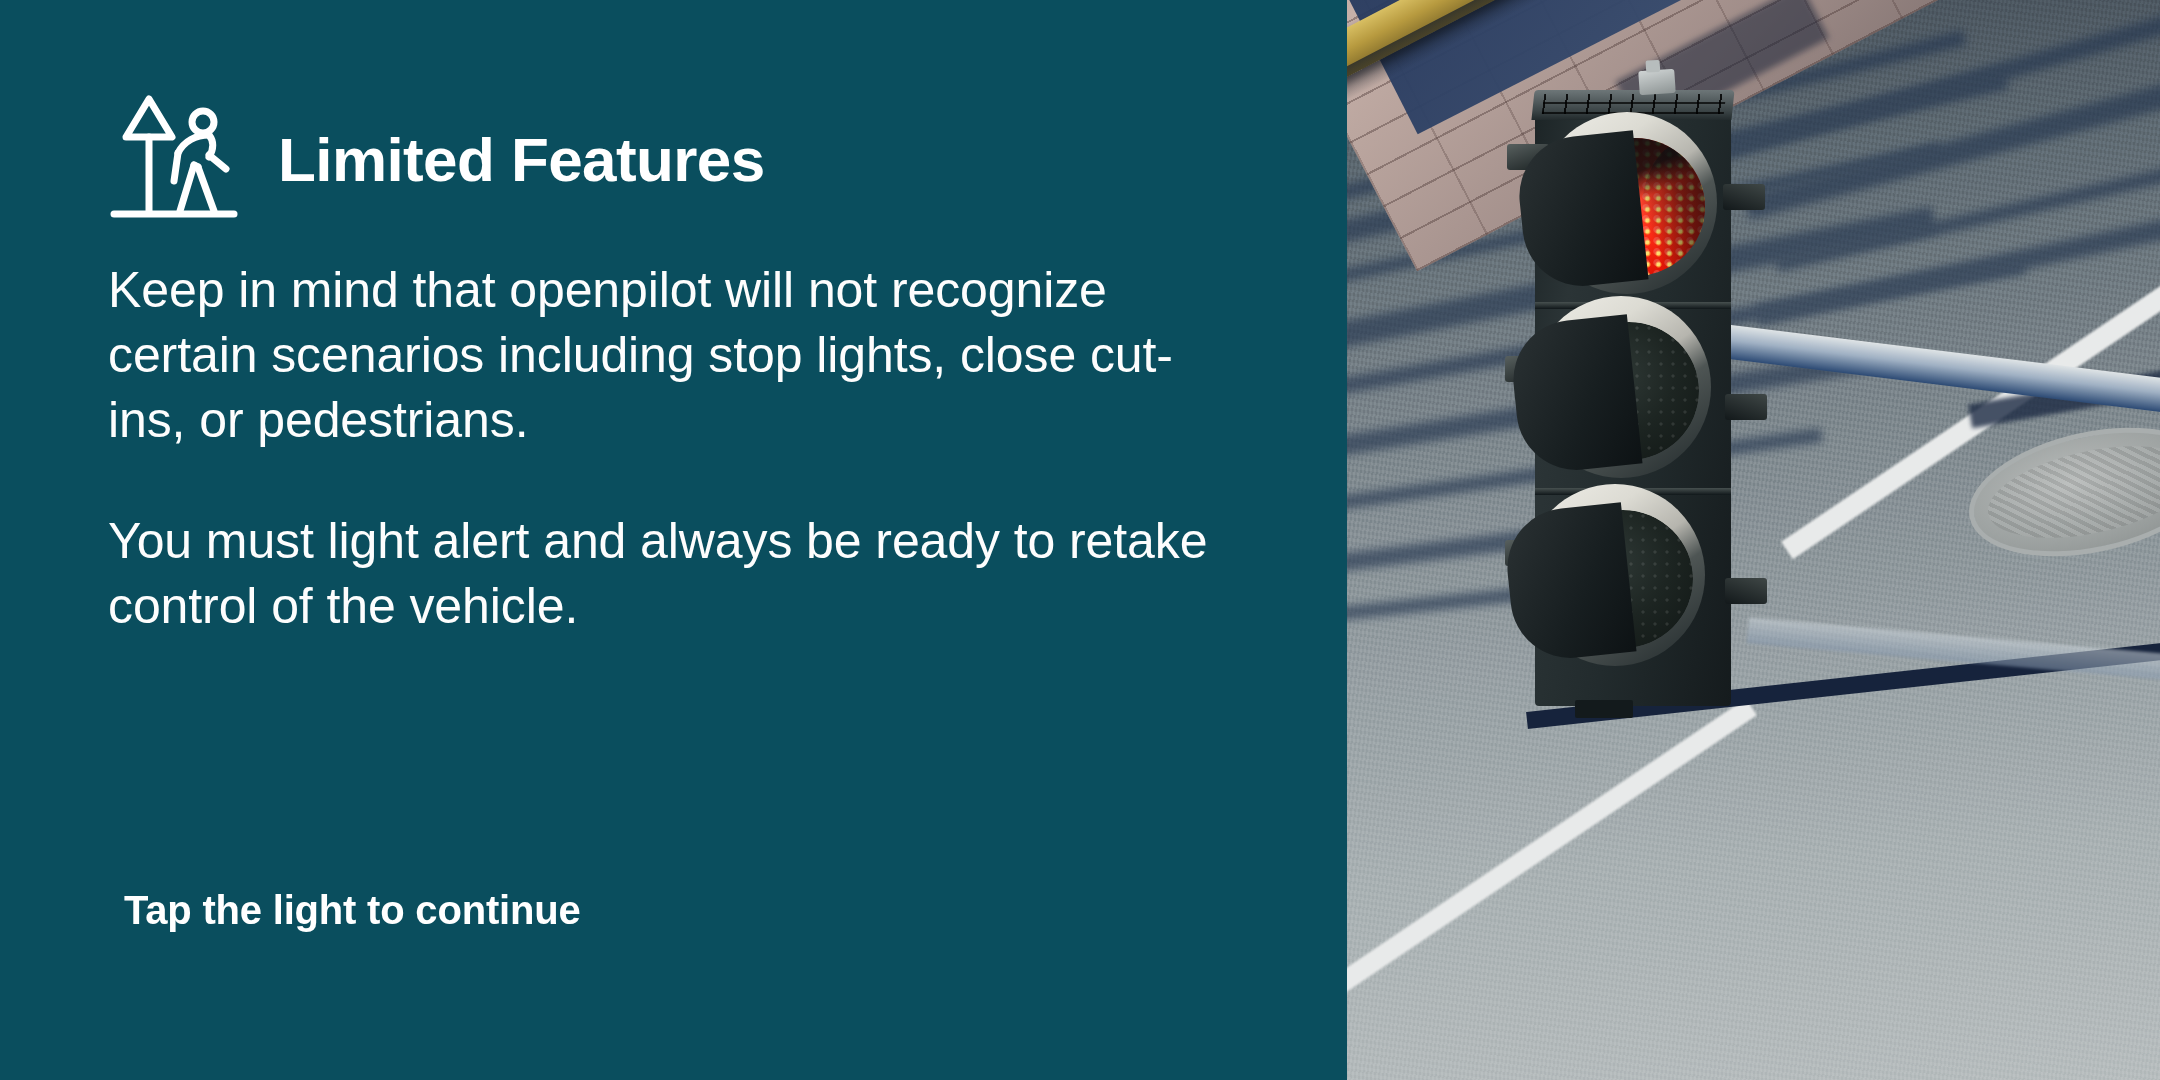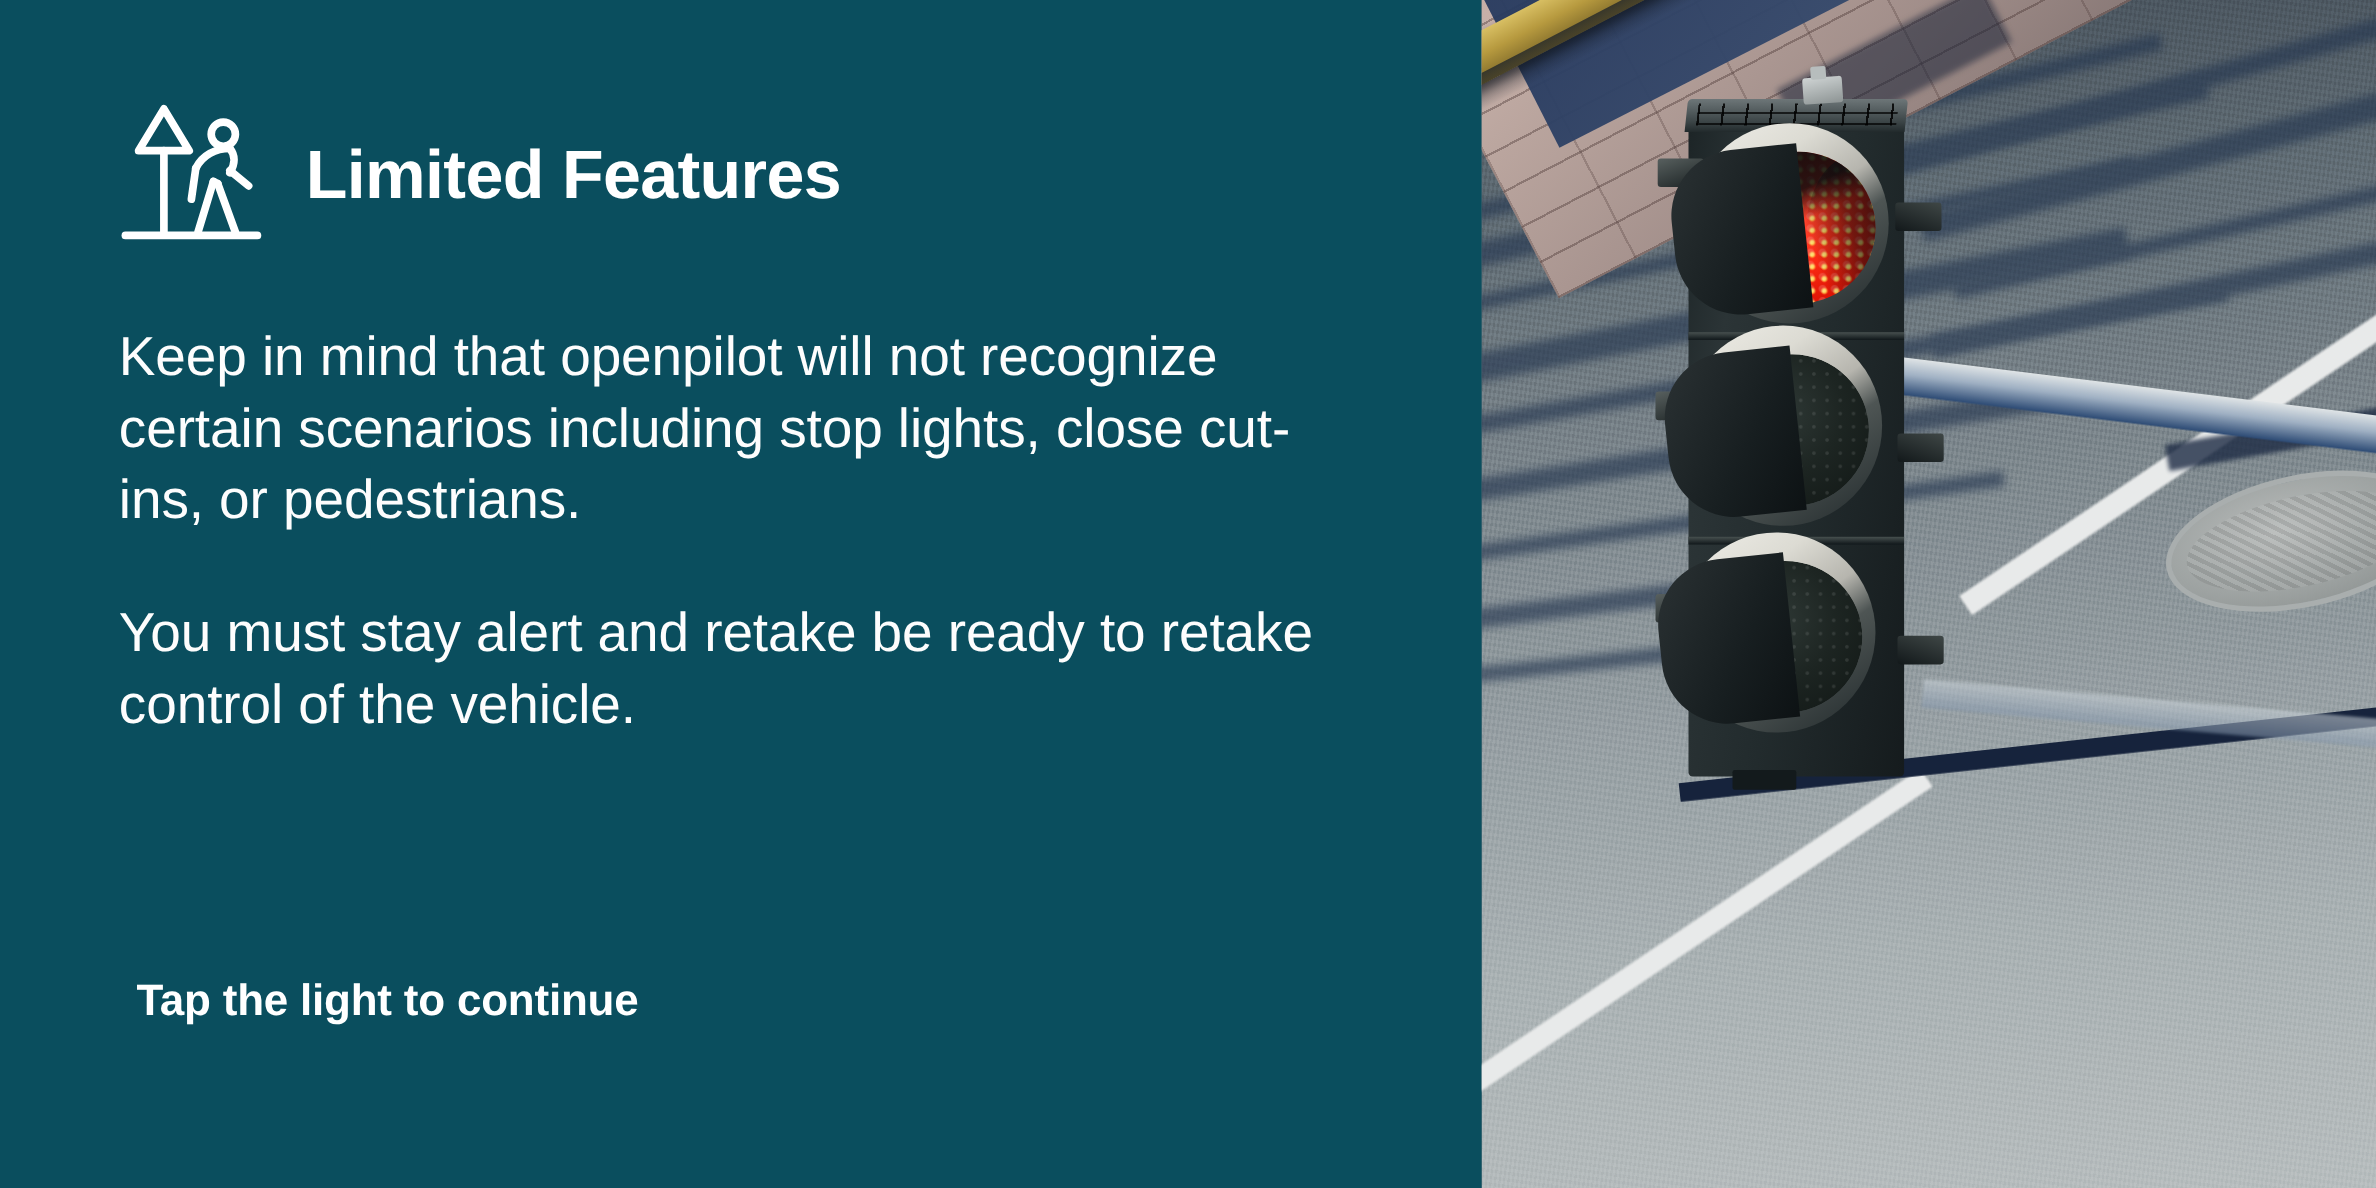--- a/index.html
+++ b/index.html
@@ -30,21 +30,21 @@
   .page-title {
     font-size:62px;
     font-weight:bold;
     color:#ffffff;
     letter-spacing:-0.6px;
     line-height:1;
     white-space:nowrap;
     transform:translateY(4px);
   }
 
-  .body-block { margin-top:66px; width:1130px; }
+  .body-block { margin-top:32px; width:1130px; }
   .para {
     font-size:50px;
     line-height:1.30;
     color:#fdfdfd;
     font-weight:400;
     letter-spacing:-0.1px;
     max-width:1160px;
   }
   .para + .para { margin-top:56px; }
 
@@ -388,21 +388,21 @@
         <path d="M86 76 L72 122" stroke="#ffffff" stroke-width="7" stroke-linecap="round"></path>
         <path d="M90 78 L106 122" stroke="#ffffff" stroke-width="7" stroke-linecap="round"></path>
         <path d="M86 76 L90 78" stroke="#ffffff" stroke-width="7" stroke-linecap="round"></path>
       </svg>
 
       <h1 class="page-title">Limited Features</h1>
     </div>
 
     <div class="body-block">
       <p class="para">Keep in mind that openpilot will not recognize certain scenarios including stop lights, close cut-ins, or pedestrians.</p>
-      <p class="para">You must stay alert and retake be ready to retake control of the vehicle.</p>
+      <p class="para">You must light alert and always be ready to retake control of the vehicle.</p>
     </div>
 
     <div class="tap-hint">Tap the light to continue</div>
   </section>
 
   <section class="right-panel">
     <div class="photo">
 
       <div class="asphalt"></div>
       <div class="asphalt-grain"></div>

